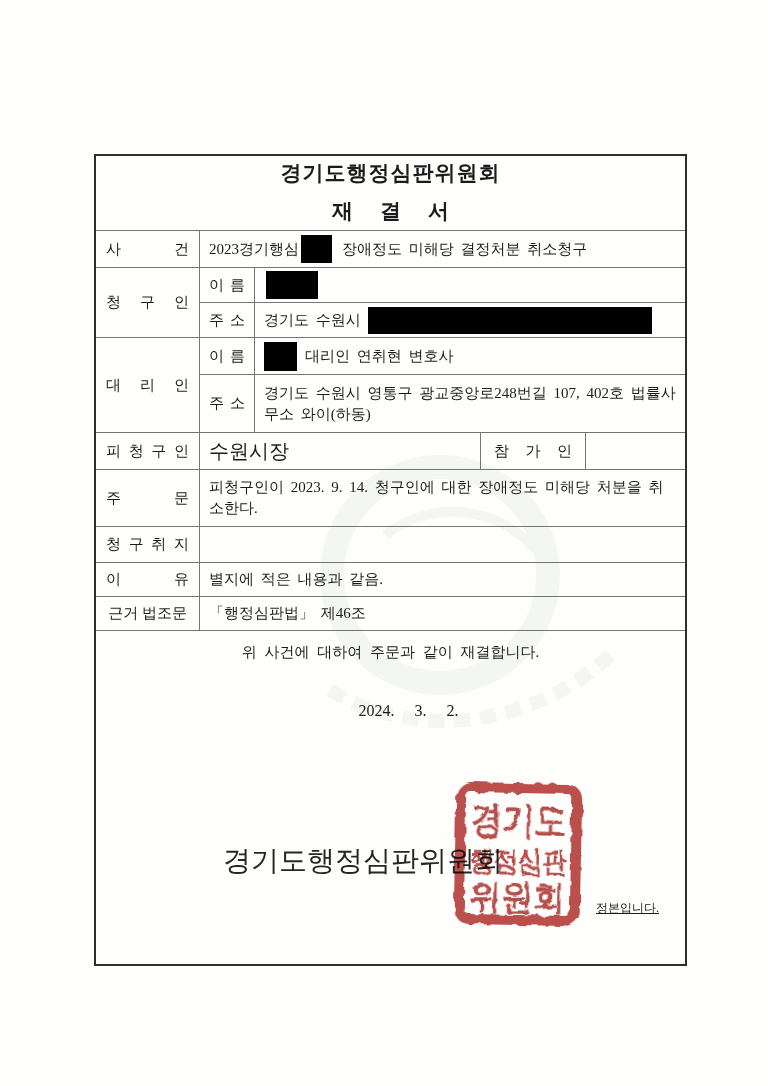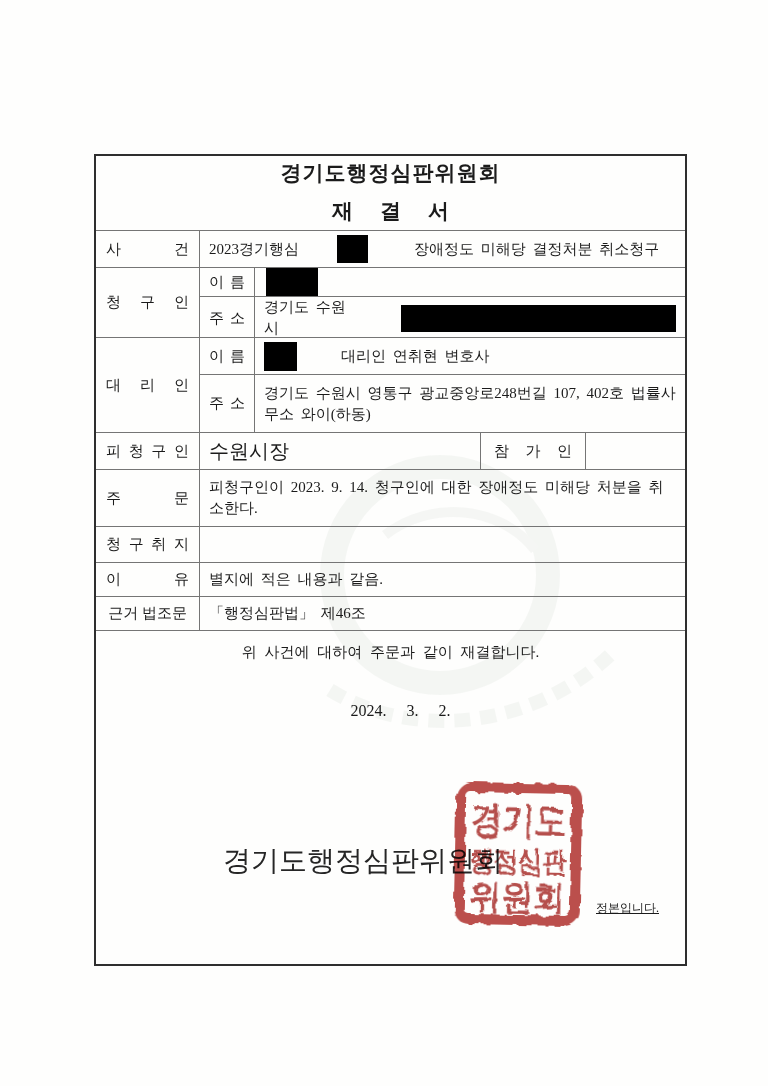--- a/index.html
+++ b/index.html
@@ -48,38 +48,38 @@
   .subwrap { flex:1; display:flex; flex-direction:column; }
   .subrow { display:flex; flex:1; }
   .subrow.bb { border-bottom:1px solid #757575; }
   .subcol {
     width:55px; flex:0 0 55px; border-right:1px solid #757575;
     display:flex; align-items:center; justify-content:space-between;
     padding:0 9px; font-size:15px;
   }
   .val {
     flex:1; display:flex; align-items:center; padding:0 9px;
-    font-size:15px; word-spacing:3px; line-height:1.4;gap:36px;
+    font-size:15px; word-spacing:3px; line-height:1.4;
   }
   .cell-mid { width:281px; flex:0 0 281px; border-right:1px solid #757575;
               display:flex; align-items:center; padding:0 9px; font-size:20px; }
   .cell-int { width:105px; flex:0 0 105px; border-right:1px solid #757575;
               display:flex; align-items:center; justify-content:space-between;
               padding:0 13px; font-size:15px; }
   .cell-empty { flex:1; }
 
   .redact { display:inline-block; background:#000; }
   .red-case { width:31px; height:28px; vertical-align:-8px; margin:0 10px 0 2px; }
   .red-name { width:52px; height:28px; vertical-align:-8px; margin-left:2px; }
   .red-addr { width:284px; height:27px; vertical-align:-8px; margin-left:7px; }
   .red-agent { width:33px; height:29px; vertical-align:-9px; margin-right:8px; }
 
   .closing { position:absolute; top:12px; left:0; width:100%; text-align:center;
              font-size:15px; word-spacing:4px; }
-  .dateline { position:absolute; top:71px; left:3px; width:100%;
+  .dateline { position:absolute; top:71px; left:11px; width:100%;
               display:flex; justify-content:center; gap:20px; font-size:16px;
               padding-left:14px; }
   .sig { position:absolute; top:211px; left:127px; font-size:28px; color:#262626;
          letter-spacing:0px; white-space:nowrap; }
   .cert { position:absolute; top:269px; left:500px; font-size:12px;text-decoration:underline; }
   .seal { position:absolute; top:150px; left:357px; mix-blend-mode:multiply;
           transform:rotate(1.2deg); }
 </style>
 </head>
 <body>

